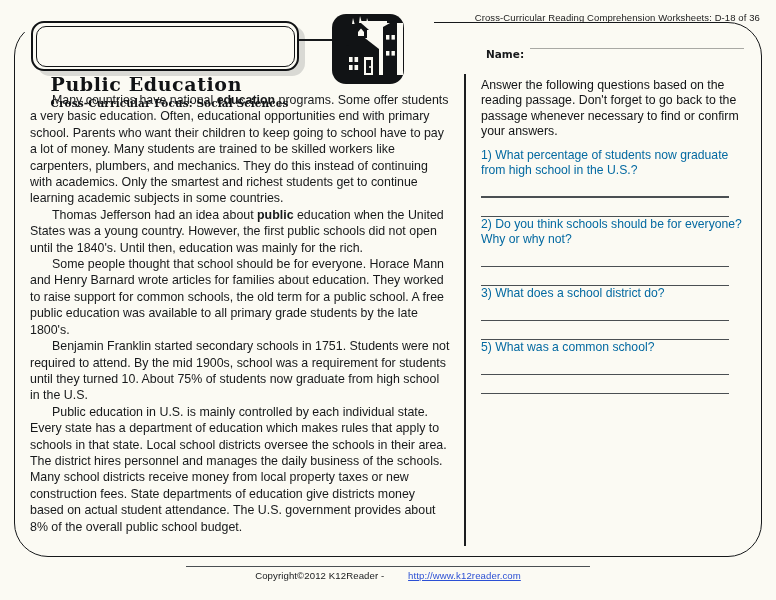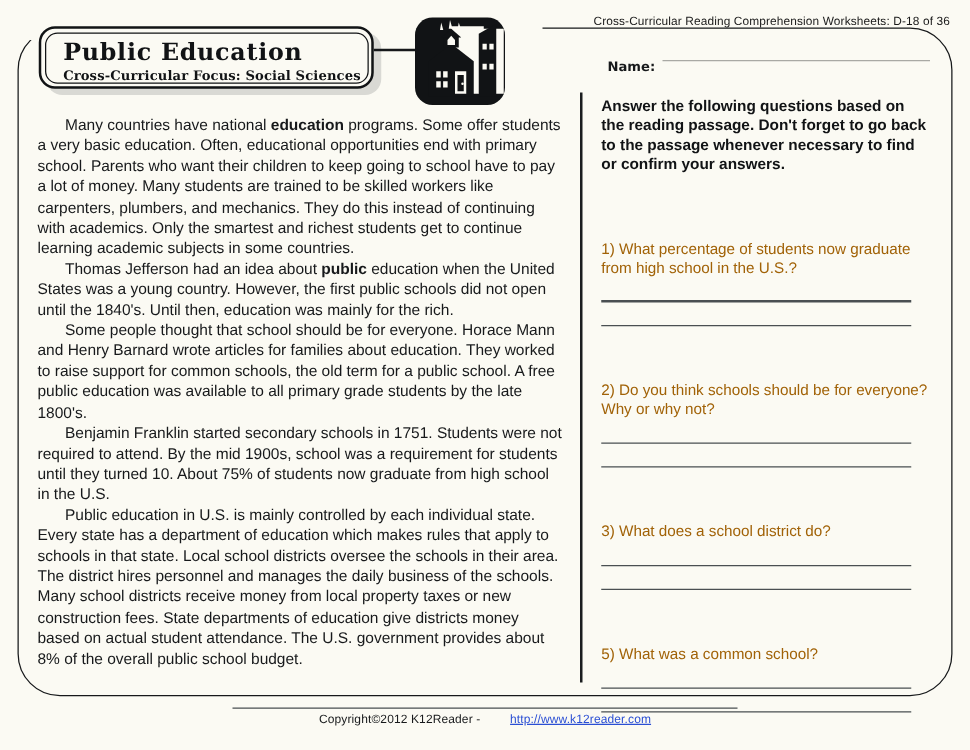--- a/index.html
+++ b/index.html
@@ -83,20 +83,21 @@
     border-radius: 10px;
     padding: 5px 0 0 14px;
   }
   .title-main {
     font-family: "DejaVu Serif", serif;
     font-weight: bold;
     font-size: 19px;
     color: #111315;
     letter-spacing: 0.6px;
     line-height: 1.15;
+    margin-top: 42px;
   }
   .title-sub {
     font-family: "DejaVu Serif", serif;
     font-weight: bold;
     font-size: 10.5px;
     color: #111315;
     letter-spacing: 0.1px;
     margin-top: 2px;
   }
   
@@ -167,39 +168,38 @@
     margin-bottom: 2px;
   }
 
   .instructions {
     position: absolute;
     left: 481px;
     top: 78px;
     width: 264px;
     font-size: 12.3px;
     line-height: 15.4px;
-    font-weight: bold;
+    font-weight: normal;
     color: #111315;
   }
 
   .questions {
     position: absolute;
     left: 481px;
     top: 148px;
     width: 268px;
   }
   .question {
     margin-bottom: 0px;
   }
   .q-text {
     font-size: 12.2px;
     line-height: 15.2px;
-    color: #a16207;
+    color: #0369a1;
     padding-bottom: 5px;
-    margin-top: 44px;
   }
   .answer-line {
     height: 1.4px;
     background: #4a4f52;
     margin: 13px 0 0 0;
     width: 248px;
   }
   .answer-line.second { margin-top: 18px; }
 
   

